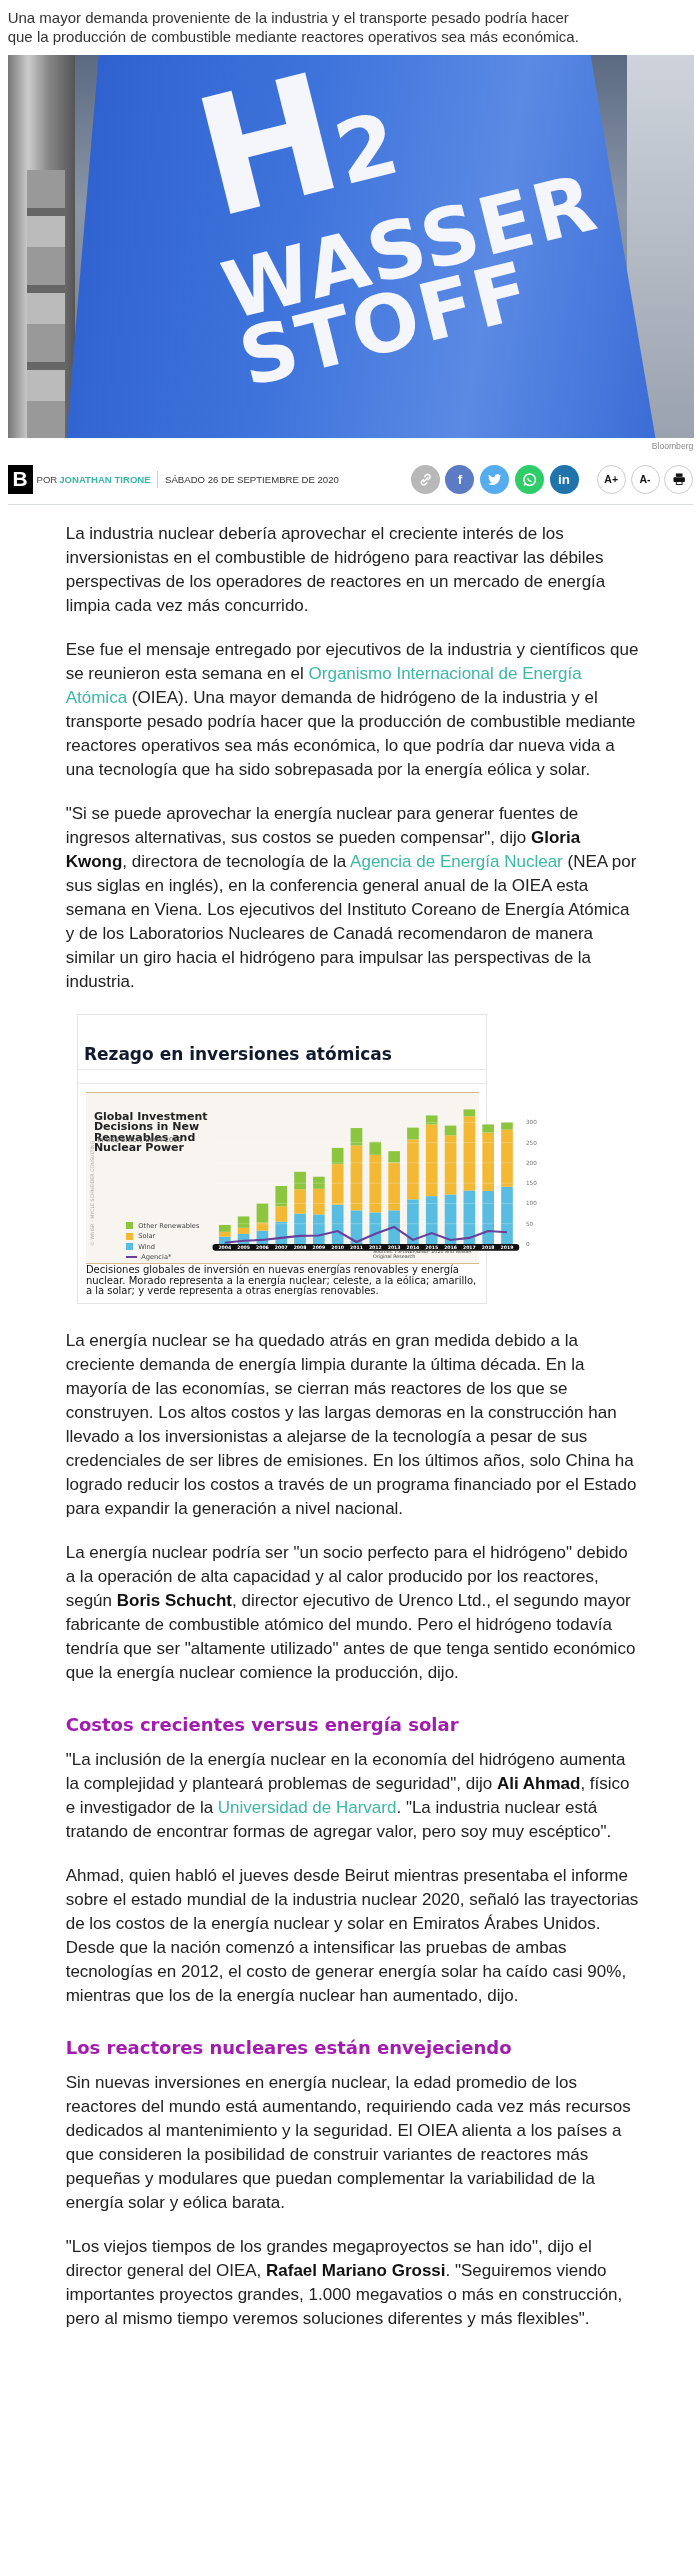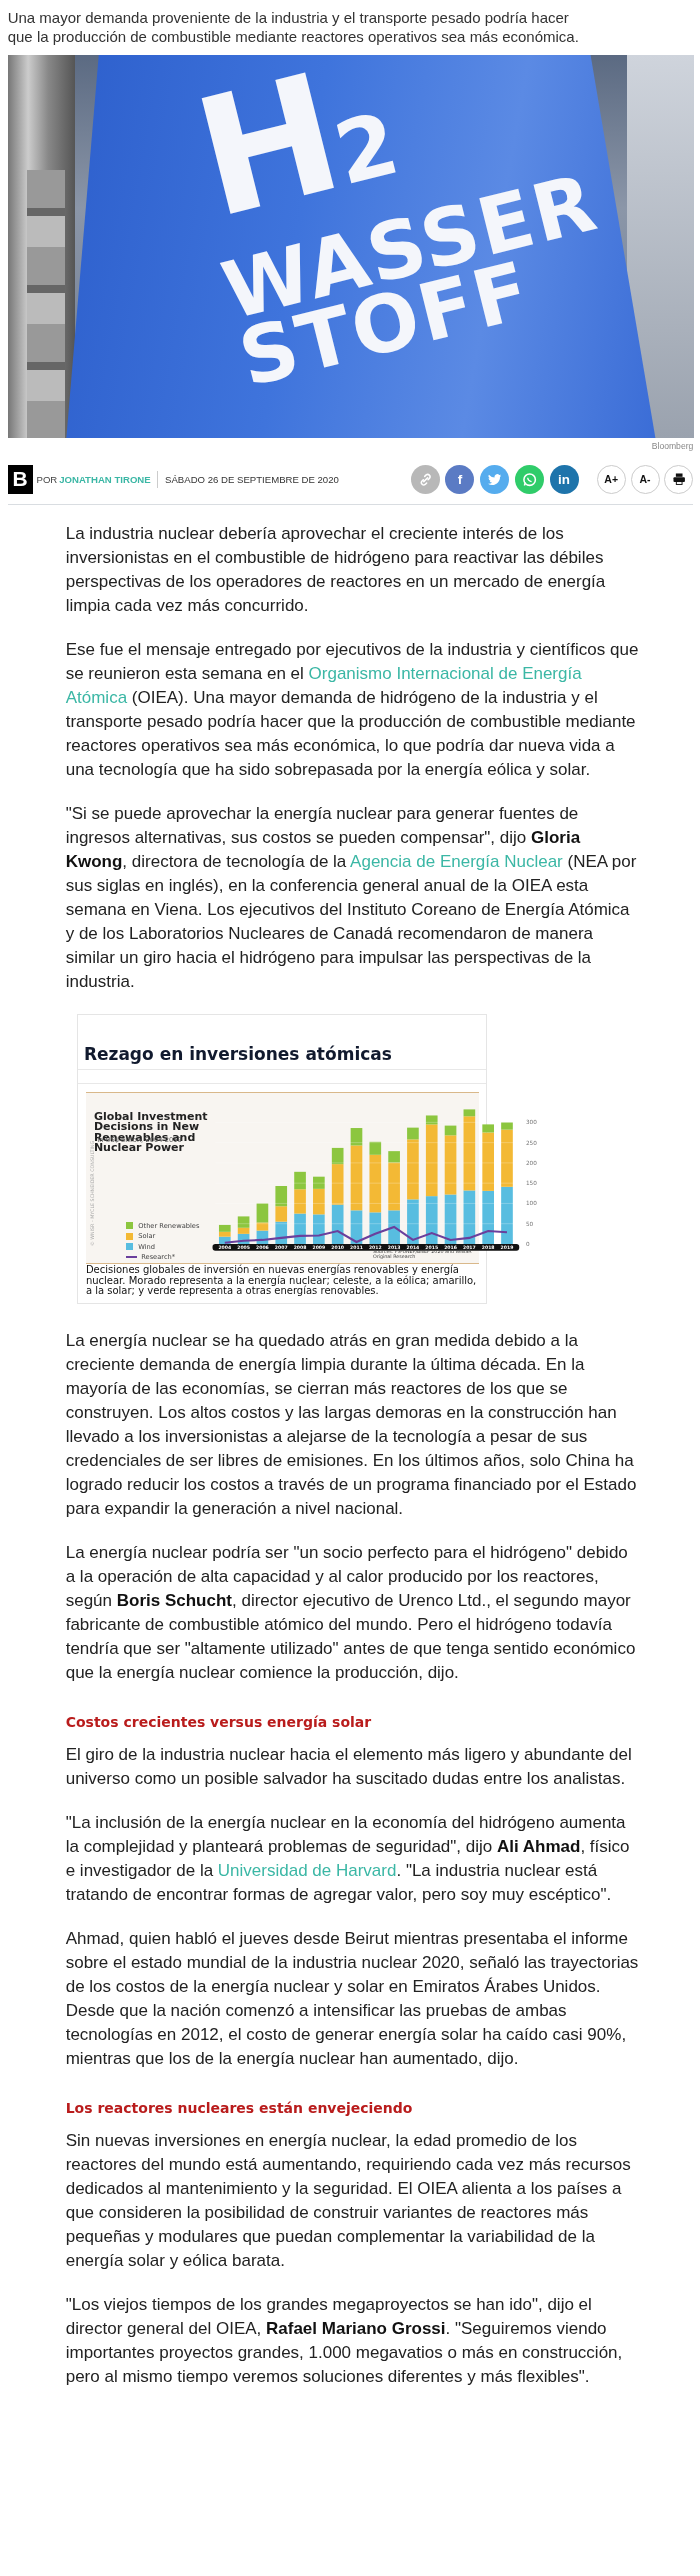--- a/index.html
+++ b/index.html
@@ -28,21 +28,21 @@
   .by-sep { width: 1px; height: 17px; background: #ccc; margin: 0 6.7px; }
   .by-date { font-size: 9.6px; color: #333; font-family: "Liberation Sans", sans-serif; }
   .share { margin-left: auto; display: flex; align-items: center; }
   .sicon { width: 29px; height: 29px; border-radius: 50%; display: flex; align-items: center; justify-content: center; color: #fff; font-weight: bold; font-size: 13.4px; margin-left: 5.7px; font-family: "Liberation Sans", sans-serif; }
   .tools { display: flex; margin-left: 13.4px; }
   .ticon { width: 29px; height: 29px; border-radius: 50%; border: 1px solid #ccc; display: flex; align-items: center; justify-content: center; font-size: 10.5px; font-weight: bold; color: #111; margin-left: 4.8px; font-family: "Liberation Sans", sans-serif; background: #fff; }
   .body { width: 575px; margin-left: 58px; margin-top: 17px; }
   .body p { font-family: "Liberation Sans", sans-serif; font-size: 17px; line-height: 24px; color: #222; margin-bottom: 20px; }
   .body p a { color: #3bb7a5; text-decoration: none; }
   .body p b { font-weight: bold; color: #111; }
-  .body h2 { font-family: "DejaVu Sans", sans-serif; font-size: 14px; font-weight: bold; color: #b91c1c; margin: 29px 0 13.4px; }
+  .body h2 { font-family: "DejaVu Sans", sans-serif; font-size: 18px; font-weight: bold; color: #a21caf; margin: 29px 0 13.4px; }
   .chart-card { width: 410px; margin: 5.7px 0 25px 11.5px; border: 1px solid #e5e5e5; }
   .chart-card .ctitle { font-family: "DejaVu Sans", sans-serif; font-size: 17px; font-weight: bold; color: #111a2e; padding: 29px 5.7px 5.7px; border-bottom: 1.9px solid #e8e8e8; }
   .chart-card .gap { height: 13.4px; border-bottom: 1px solid #e8e8e8; }
   .chart-img { margin: 7.7px 7.7px 0; height: 172px; background: #f8f5f1; border-top: 1px solid #d9b88a; border-bottom: 1px solid #d9b88a; position: relative; }
   .chart-img .t1 { position: absolute; left: 8px; top: 19px; font-size: 11px; font-weight: bold; color: #222; line-height: 10.5px; width: 134px; }
   .chart-img .t2 { position: absolute; left: 11.5px; top: 43px; font-size: 6.7px; color: #555; }
   .legend { position: absolute; left: 40px; top: 128px; font-size: 6.7px; color: #444; line-height: 10.5px; }
   .legend .row { display: flex; align-items: center; }
   .legend .sw { width: 6.7px; height: 6.7px; margin-right: 5.7px; }
   .legend .ln { width: 11.5px; height: 1.9px; background: #6a3f9c; margin-right: 3.8px; }
@@ -220,35 +220,34 @@
             <div class="row">
               <span class="sw" style="background: rgb(243, 185, 53);"></span>
               <span>Solar</span>
             </div>
             <div class="row">
               <span class="sw" style="background: rgb(88, 189, 224);"></span>
               <span>Wind</span>
             </div>
             <div class="row">
               <span class="ln" style="background: rgb(106, 63, 156);"></span>
-              <span>Research*</span>
+              <span>Agencia*</span>
             </div>
           </div>
         <div class="sources">Sources: FS-UNEP/BNEF 2020 and WNISR Original Research</div>
       </div>
       <div class="caption">Decisiones globales de inversión en nuevas energías renovables y energía nuclear. Morado representa a la energía nuclear; celeste, a la eólica; amarillo, a la solar; y verde representa a otras energías renovables.</div>
     </div>
 
     <p>La energía nuclear se ha quedado atrás en gran medida debido a la creciente demanda de energía limpia durante la última década. En la mayoría de las economías, se cierran más reactores de los que se construyen. Los altos costos y las largas demoras en la construcción han llevado a los inversionistas a alejarse de la tecnología a pesar de sus credenciales de ser libres de emisiones. En los últimos años, solo China ha logrado reducir los costos a través de un programa financiado por el Estado para expandir la generación a nivel nacional.</p>
 
     <p><span>La energía nuclear podría ser "un socio perfecto para el hidrógeno" debido a la operación de alta capacidad y al calor producido por los reactores, según </span><b>Boris Schucht</b><span>, director ejecutivo de Urenco Ltd., el segundo mayor fabricante de combustible atómico del mundo. Pero el hidrógeno todavía tendría que ser "altamente utilizado" antes de que tenga sentido económico que la energía nuclear comience la producción, dijo.</span></p>
 
     <h2>Costos crecientes versus energía solar</h2>
 
-    <p>El giro de la industria nuclear hacia el elemento más ligero y abundante del universo como un posible salvador ha suscitado dudas entre los analistas.</p>
 
     <p><span>"La inclusión de la energía nuclear en la economía del hidrógeno aumenta la complejidad y planteará problemas de seguridad", dijo </span><b>Ali Ahmad</b><span>, físico e investigador de la </span><a>Universidad de Harvard</a><span>. "La industria nuclear está tratando de encontrar formas de agregar valor, pero soy muy escéptico".</span></p>
 
     <p>Ahmad, quien habló el jueves desde Beirut mientras presentaba el informe sobre el estado mundial de la industria nuclear 2020, señaló las trayectorias de los costos de la energía nuclear y solar en Emiratos Árabes Unidos. Desde que la nación comenzó a intensificar las pruebas de ambas tecnologías en 2012, el costo de generar energía solar ha caído casi 90%, mientras que los de la energía nuclear han aumentado, dijo.</p>
 
     <h2>Los reactores nucleares están envejeciendo</h2>
 
     <p>Sin nuevas inversiones en energía nuclear, la edad promedio de los reactores del mundo está aumentando, requiriendo cada vez más recursos dedicados al mantenimiento y la seguridad. El OIEA alienta a los países a que consideren la posibilidad de construir variantes de reactores más pequeñas y modulares que puedan complementar la variabilidad de la energía solar y eólica barata.</p>
 
     <p><span>"Los viejos tiempos de los grandes megaproyectos se han ido", dijo el director general del OIEA, </span><b>Rafael Mariano Grossi</b><span>. "Seguiremos viendo importantes proyectos grandes, 1.000 megavatios o más en construcción, pero al mismo tiempo veremos soluciones diferentes y más flexibles".</span></p>

